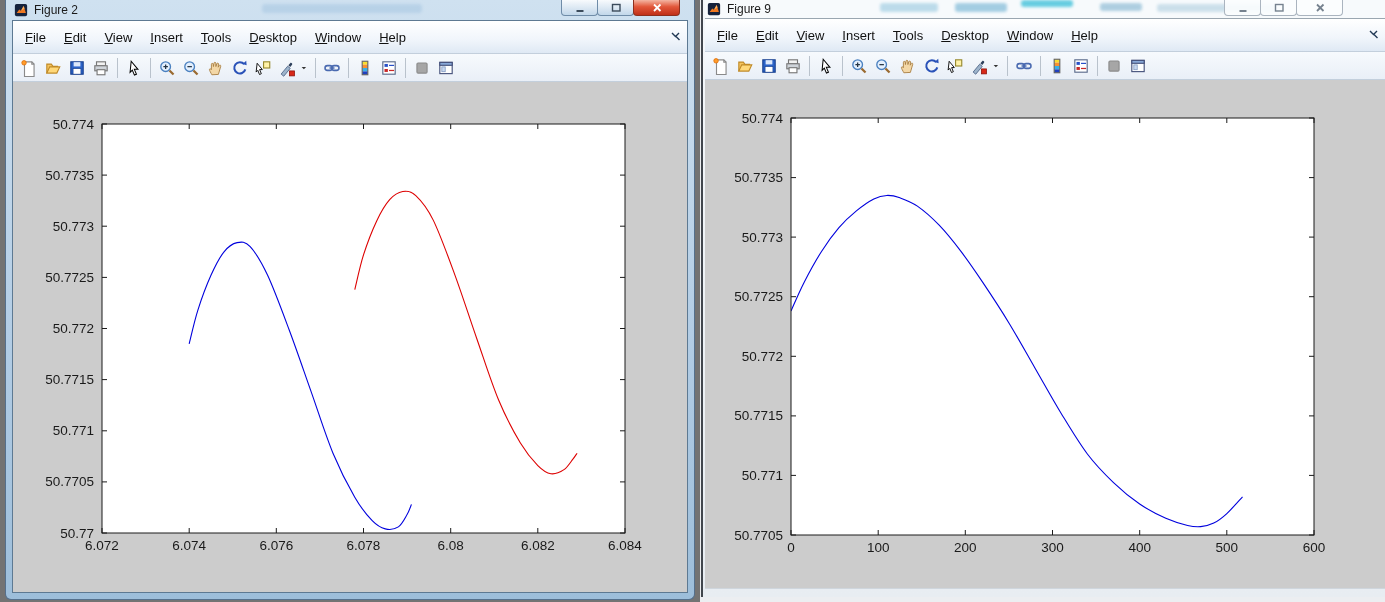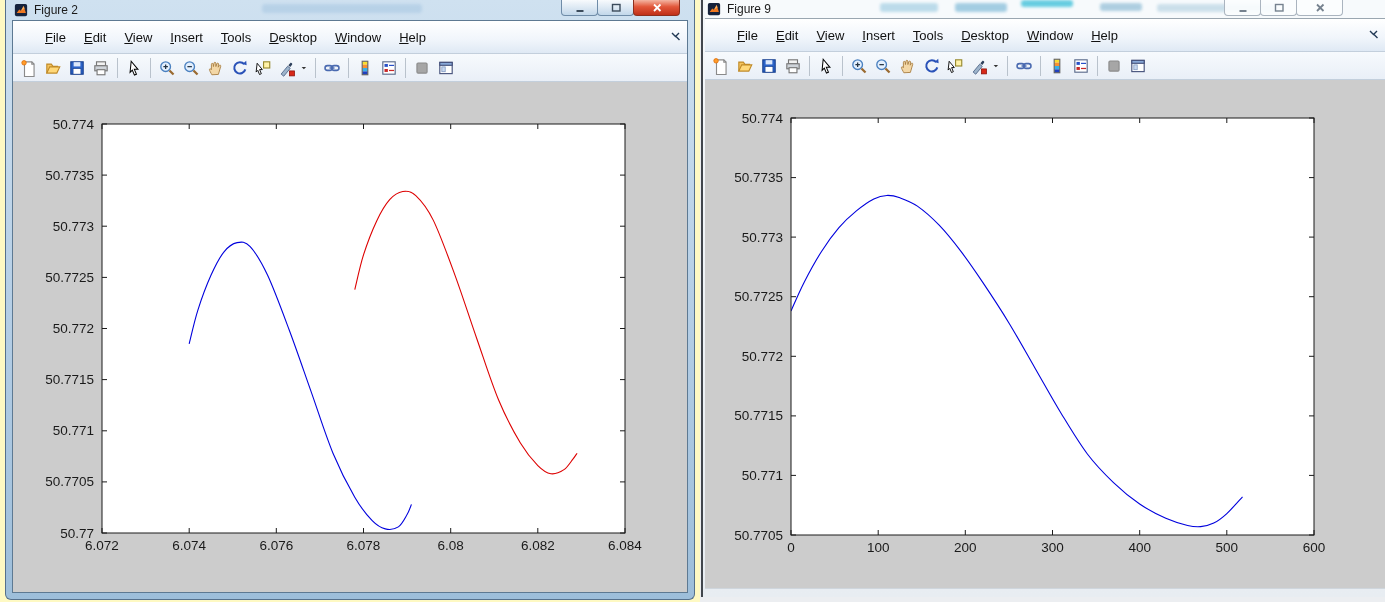--- a/index.html
+++ b/index.html
@@ -1,36 +1,36 @@
 <!DOCTYPE html>
 <html><head>
 <meta charset="utf-8">
 <style>
   * { margin:0; padding:0; box-sizing:border-box; }
   html,body { width:1385px; height:602px; overflow:hidden; font-family:"Liberation Sans",sans-serif; }
-  .screen { position:relative; width:1385px; height:602px; background:#fef9c3; overflow:hidden; }
+  .screen { position:relative; width:1385px; height:602px; background:#737373; overflow:hidden; }
   .bg-right { position:absolute; left:700px; top:0; right:0; bottom:0; background:#eceef1; }
 
   
   .win { position:absolute; top:0; }
   .titlebar { position:relative; height:20px; display:flex; align-items:center; overflow:hidden; }
   .title-text { font-size:12px; color:#1a1a1a; margin-left:6px; white-space:nowrap; }
   .app-icon { width:14px; height:14px; margin-left:2px; flex:0 0 auto; }
   .win-controls { position:absolute; top:0; display:flex; }
   .ctrl-btn { height:16px; border:1px solid #6f8ca8; border-top:none; border-radius:0 0 4px 4px;
               display:flex; align-items:center; justify-content:center; margin-left:-1px;
               background:linear-gradient(180deg,rgba(255,255,255,.85),rgba(190,212,232,.75)); }
   .ctrl-btn.min,.ctrl-btn.max { width:37px; }
   .ctrl-btn.close { width:47px; border-color:#8e2f1d;
               background:linear-gradient(180deg,#f4b5a2 0%,#e2573a 45%,#c03018 100%); }
   .inactive .ctrl-btn { background:rgba(251,253,254,.9); border-color:#aab4bf; }
   .inactive .ctrl-btn.close { background:rgba(251,253,254,.9); border-color:#aab4bf; }
 
   .client { border:1px solid #5d7globalThis992; }
-  .menubar { position:relative; height:33px; display:flex; align-items:center; padding-left:23px;
+  .menubar { position:relative; height:33px; display:flex; align-items:center; padding-left:3px;
              background:linear-gradient(180deg,#ffffff 0%,#f0f5fb 60%,#dfe9f4 100%);
              border-bottom:1px solid #c3cfdc; }
   .menu-item { font-size:13px; color:#111; padding:3px 9px; cursor:default; }
   .menu-item u { text-decoration:underline; }
   .menu-overflow { position:absolute; right:6px; top:10px; }
   .toolbar { height:28px; display:flex; align-items:center; padding-left:4px;
              background:linear-gradient(180deg,#f7fafd 0%,#e9eff7 100%);
              border-bottom:1px solid #c3cfdc; }
   .tb-btn { width:24px; height:24px; display:flex; align-items:center; justify-content:center; }
   .tb-btn.narrow { width:12px; }

